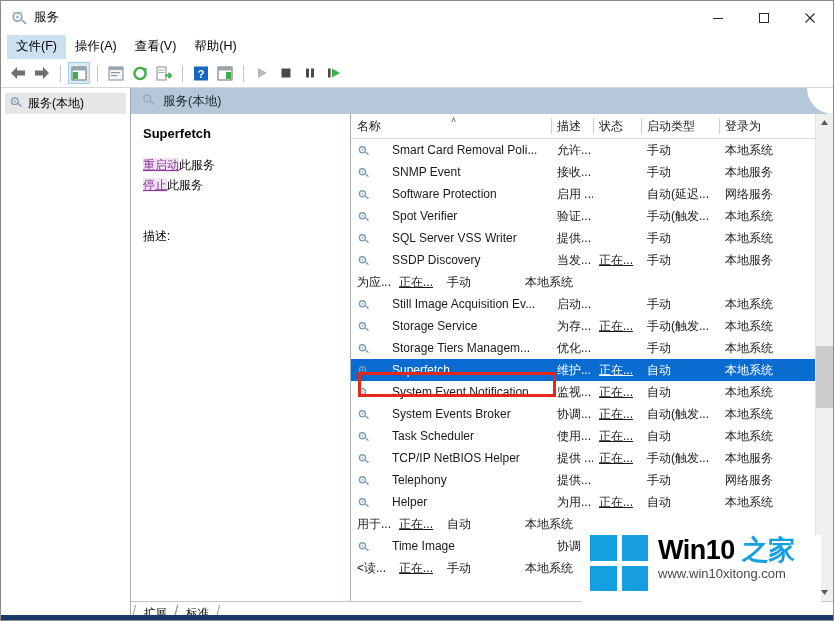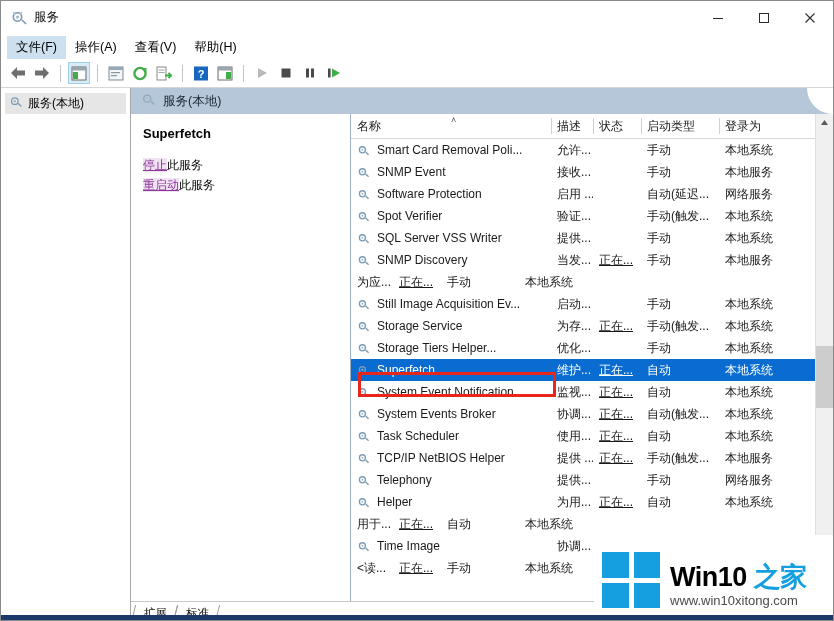--- a/index.html
+++ b/index.html
@@ -14,21 +14,21 @@
   
   .titlebar{height:33px;background:#ffffff;display:flex;align-items:center;
     position:relative;border-bottom:1px solid #ffffff;}
   .titlebar .tb-icon{width:18px;height:18px;margin-left:9px;margin-right:6px;position:relative;}
   .titlebar .tb-title{font-size:12.5px;color:#111;}
   .win-controls{position:absolute;right:0;top:0;height:33px;display:flex;}
   .win-btn{width:46px;height:33px;display:flex;align-items:center;justify-content:center;
     font-size:12px;color:#2b2b2b;}
 
   
-  .menubar{height:24px;display:flex;align-items:center;padding-left:6px;
+  .menubar{height:24px;display:flex;padding-left:6px;
     background:#ffffff;}
   .menu-item{padding:3px 9px;font-size:12.5px;color:#000;}
   .menu-item.active{background:#cde0f0;}
 
   
   .toolbar{height:28px;display:flex;align-items:center;padding-left:6px;
     background:#ffffff;border-bottom:1px solid #d6d6d6;gap:2px;}
   .tb-sep{width:1px;height:17px;background:#c4c4c4;margin:0 5px;}
   .tbtn{width:22px;height:22px;display:flex;align-items:center;justify-content:center;
     position:relative;}
@@ -67,21 +67,21 @@
     font-size:12px;align-items:center;position:relative;}
   .hc{position:relative;height:24px;display:flex;align-items:center;
     padding-left:6px;box-sizing:border-box;color:#1a1a1a;}
   .hc + .hc:before{content:"";position:absolute;left:0;top:4px;bottom:4px;width:1px;
     background:#d0d0d0;}
   .hc .sortcar{position:absolute;left:50%;top:1px;font-size:9px;color:#555;}
   .rows{flex:1;overflow:hidden;}
   .row{display:flex;height:22px;align-items:center;font-size:12px;color:#1a1a1a;}
   .row.sel{background:#0a6cd0;color:#ffffff;}
   .cell{padding-left:6px;box-sizing:border-box;overflow:hidden;white-space:nowrap;}
-  .cell.name{display:flex;align-items:center;gap:7px;}
+  .cell.name{display:flex;align-items:center;gap:22px;}
   .cell.status{text-decoration:underline;}
   .row.sel .cell.status{text-decoration:underline;}
 
   
   .gear{width:13px;height:13px;flex:0 0 13px;display:inline-block;}
 
   
   .vscroll{width:17px;background:#f0f0f0;border-left:1px solid #e0e0e0;
     display:flex;flex-direction:column;align-items:center;position:relative;}
   .vscroll .sb-arrow{height:17px;width:17px;display:flex;align-items:center;
@@ -95,22 +95,22 @@
   .tabbar .tab{font-size:11.5px;padding:1px 8px 1px 10px;position:relative;color:#111;
     border-left:1px solid #9a9a9a;border-right:1px solid #9a9a9a;
     transform:skewX(-14deg);margin-right:-1px;}
   .tabbar .tab span{display:inline-block;transform:skewX(14deg);}
 
   
   .redbox{position:absolute;border:3px solid #e8261c;box-sizing:border-box;
     pointer-events:none;z-index:40;}
 
   
-  .watermark{position:absolute;right:0;bottom:12px;width:239px;height:73px;
-    background:#ffffff;display:flex;align-items:flex-end;z-index:50;
+  .watermark{position:absolute;right:12px;bottom:12px;width:239px;height:73px;
+    background:#ffffff;display:flex;align-items:flex-start;z-index:50;
     padding-left:8px;box-sizing:border-box;}
   .wm-logo{width:58px;height:56px;display:grid;grid-template-columns:1fr 1fr;
     grid-template-rows:1fr 1fr;gap:5px;flex:0 0 58px;}
   .wm-logo i{background:#159fe0;display:block;}
   .wm-text{margin-left:10px;}
   .wm-line1{font-size:27px;font-weight:bold;letter-spacing:-0.5px;line-height:30px;}
   .wm-line1 .blue{color:#159fe0;}
   .wm-line2{font-size:13px;color:#4a4a4a;margin-top:1px;}
 
   .bottom-strip{position:absolute;left:0;bottom:0;width:834px;height:5px;background:#1b3a6b;}
@@ -264,25 +264,26 @@
           </svg>
         </span>
         <span class="ph-title">服务(本地)</span>
       </div>
 
       <div class="pane-body">
 
         <div class="detail">
           <div class="svc-name">Superfetch</div>
           <div class="lnk-row">
+            <a href="#">重启动</a><span>此服务</span>
+          </div>
+          <div class="lnk-row">
             <a href="#">停止</a><span>此服务</span>
           </div>
-          <div class="lnk-row">
-            <a href="#">重启动</a><span>此服务</span>
-          </div>
+          <div class="desc-label">描述:</div>
         </div>
 
         <div class="list-wrap">
           <div class="list-head" id="list-header">
               <div class="hc" style="width: 200px;">
                 <span>名称</span>
                 <span class="sortcar">˄</span>
               </div>
               <div class="hc" style="width: 42px;">
                 <span>描述</span>
@@ -368,21 +369,21 @@
                 <div class="cell start_type" style="width: 78px;">手动</div>
                 <div class="cell logon" style="width: 70px;">本地系统</div>
               </div>
               <div class="row">
                 <div class="cell name" style="width: 200px;">
                   <span class="gear"><svg width="13" height="13" viewBox="0 0 18 18">
                       <circle cx="7.5" cy="8" r="4.2" fill="none" stroke="#7a9ab5" stroke-width="1.8"></circle>
                       <circle cx="7.5" cy="8" r="1.4" fill="#9fb8cc"></circle>
                       <path d="M12 11 l4 4" stroke="#7a9ab5" stroke-width="1.8" fill="none"></path>
                     </svg></span>
-                  <span>SNMP Discovery</span>
+                  <span>SSDP Discovery</span>
                 </div>
                 <div class="cell desc" style="width: 42px;">当发...</div>
                 <div class="cell status status" style="width: 48px;">正在...</div>
                 <div class="cell start_type" style="width: 78px;">手动</div>
                 <div class="cell logon" style="width: 70px;">本地服务</div>
               </div>
               <div class="row">
                 <div class="cell desc" style="width: 42px;">为应...</div>
                 <div class="cell status status" style="width: 48px;">正在...</div>
                 <div class="cell start_type" style="width: 78px;">手动</div>
@@ -416,21 +417,21 @@
                 <div class="cell start_type" style="width: 78px;">手动(触发...</div>
                 <div class="cell logon" style="width: 70px;">本地系统</div>
               </div>
               <div class="row">
                 <div class="cell name" style="width: 200px;">
                   <span class="gear"><svg width="13" height="13" viewBox="0 0 18 18">
                       <circle cx="7.5" cy="8" r="4.2" fill="none" stroke="#7a9ab5" stroke-width="1.8"></circle>
                       <circle cx="7.5" cy="8" r="1.4" fill="#9fb8cc"></circle>
                       <path d="M12 11 l4 4" stroke="#7a9ab5" stroke-width="1.8" fill="none"></path>
                     </svg></span>
-                  <span>Storage Tiers Helper...</span>
+                  <span>Storage Tiers Managem...</span>
                 </div>
                 <div class="cell desc" style="width: 42px;">优化...</div>
                 <div class="cell status" style="width: 48px;"></div>
                 <div class="cell start_type" style="width: 78px;">手动</div>
                 <div class="cell logon" style="width: 70px;">本地系统</div>
               </div>
               <div class="row sel">
                 <div class="cell name" style="width: 200px;">
                   <span class="gear"><svg width="13" height="13" viewBox="0 0 18 18">
                       <circle cx="7.5" cy="8" r="4.2" fill="none" stroke="#7a9ab5" stroke-width="1.8"></circle>

